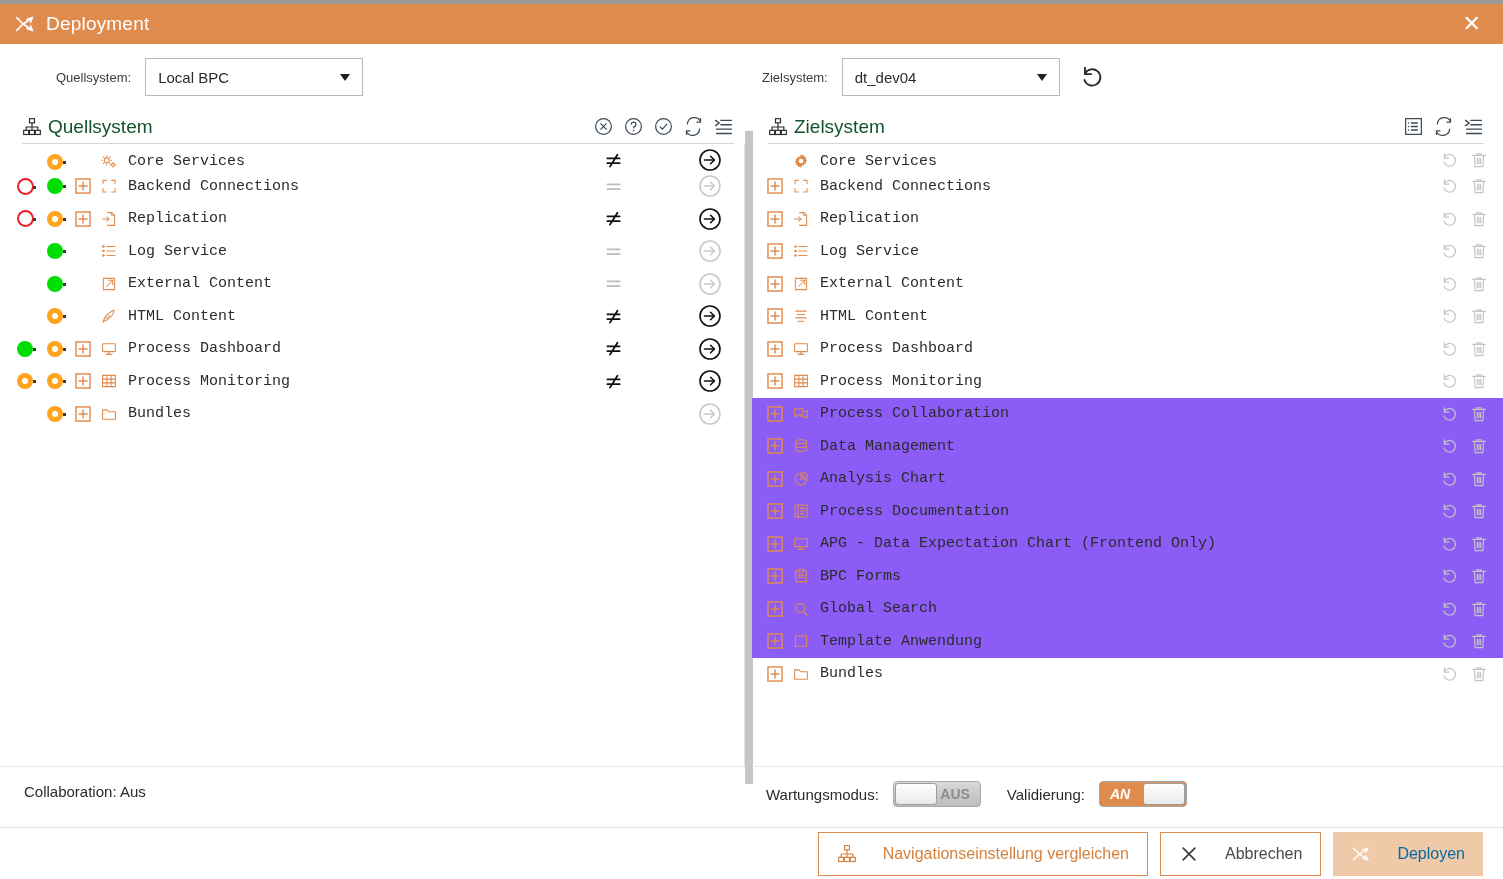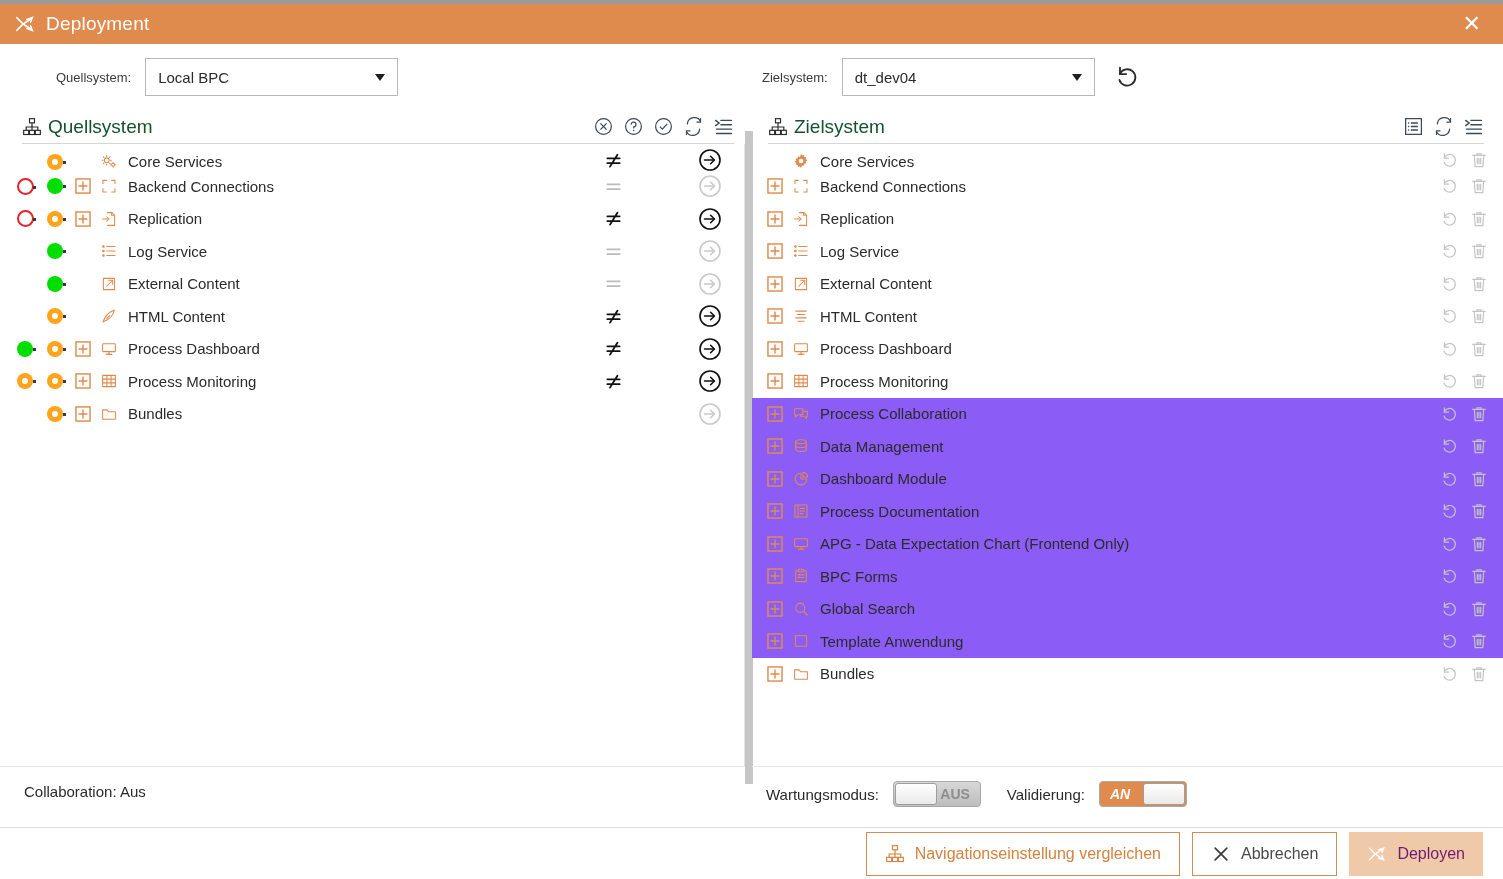--- a/index.html
+++ b/index.html
@@ -34,21 +34,21 @@
   }
 
   
   .selector-row {
     position: absolute; top: 40px; left: 0; right: 0; height: 66px;
     background: #fff;
   }
   .sel-group { position: absolute; display: flex; align-items: center; }
   .sel-label { font-size: 13px; color: #3c3c3c; margin-right: 14px; white-space: nowrap; }
   .combo {
-    width: 253px; height: 38px; border: 1px solid #b8b8b8; background: #fff;
+    width: 218px; height: 38px; border: 1px solid #b8b8b8; background: #fff;
     display: flex; align-items: center; padding: 0 10px 0 12px;
     font-size: 15px; color: #2b2b2b; cursor: pointer;
   }
   .combo .cval { flex: 1; white-space: nowrap; overflow: hidden; }
   .combo .carrow { width: 14px; height: 14px; flex: 0 0 auto; }
   .reset-btn { margin-left: 18px; width: 28px; height: 28px; cursor: pointer; }
 
   
   .panel-header {
     position: absolute; top: 106px; height: 34px;
@@ -69,21 +69,21 @@
     position: absolute; top: 140px; left: 745px; width: 8px; height: 622px;
     background: #f2f2f2;
   }
   .scroll-thumb {
     position: absolute; left: 0; width: 8px; background: #c6c6c6; border-radius: 0;
   }
 
   .row {
     position: relative; height: 32.5px;
     display: flex; align-items: center;
-    font-size: 15px; color: #2b2b2b; white-space: nowrap;
+    font-size: 15px; color: #2b2b2b; white-space: nowrap; font-family: Liberation Mono, monospace;
   }
   .row.selected { background: #8b5cf6; }
 
   
   .dot-col { width: 30px; flex: 0 0 auto; display: flex; align-items: center; justify-content: center; position: relative; }
   .dot { width: 16px; height: 16px; border-radius: 50%; position: relative; }
   .dot.green  { background: #00dd00; }
   .dot.orange { background: #ffa41c; }
   .dot.orange::after {
     content: ""; position: absolute; left: 5px; top: 5px;
@@ -136,26 +136,26 @@
   .switch.off .knob { left: 1px; }
   .switch.on  .knob { right: 1px; }
 
   .button-bar {
     position: absolute; left: 0; right: 0; bottom: 0; height: 52px;
     display: flex; align-items: center; justify-content: flex-end;
     padding-right: 20px; gap: 12px;
     border-top: 1px solid #e2e2e2;
   }
   .btn {
-    height: 44px; display: flex; align-items: center; gap: 10px;
+    height: 44px; display: flex; align-items: center; gap: 26px;
     padding: 0 18px; font-size: 16px; cursor: pointer; background: #fff;
   }
   .btn.outline { border: 1px solid #d98c4f; color: #d4823f; }
   .btn.plain   { border: 1px solid #d98c4f; color: #4a4a4a; }
-  .btn.disabled { border: none; background: #f0c9a8; color: #701a75; cursor: default; }
+  .btn.disabled { border: none; background: #f0c9a8; color: #0369a1; cursor: default; }
   .btn .bicon { width: 20px; height: 20px; flex: 0 0 auto; }
 </style>
 </head>
 <body>
 
 <div id="app">
 
   <div class="titlebar">
     <span class="tb-icon">
       <svg viewBox="0 0 24 24" width="22" height="22" fill="none" stroke="#ffffff" stroke-width="1.7" stroke-linecap="round">
@@ -871,21 +871,21 @@
             <rect x="1.2" y="1.2" width="17.6" height="17.6" fill="none" stroke="#e08b4e" stroke-width="1.8"></rect>
             <path d="M10 5 V15 M5 10 H15" stroke="#e08b4e" stroke-width="1.8" stroke-linecap="round"></path>
           </svg>
         </span>
         <span class="node-icon">
           <svg viewBox="0 0 24 24" width="18" height="18" fill="none" stroke="#e08b4e" stroke-width="1.4" stroke-linecap="round" stroke-linejoin="round">
             <path d="M12 4.2 A7.8 7.8 0 1 0 19.8 12 H12 Z"></path>
             <path d="M14.6 3 A7.5 7.5 0 0 1 21 9.4 L14.6 9.4 Z"></path>
           </svg>
         </span>
-        <span class="node-label">Dashboard Module</span>
+        <span class="node-label">Analysis Chart</span>
         <span class="row-actions">
           <span class="act"><svg viewBox="0 0 24 24" width="20" height="20" fill="none" stroke="#c4c4c4" stroke-width="1.5" stroke-linecap="round">
               <path d="M6.5 9 A7 7 0 1 1 6 14.5"></path>
               <path d="M6.5 4.5 L6.5 9.6 L11.6 9.6"></path>
             </svg></span>
           <span class="act"><svg viewBox="0 0 24 24" width="20" height="20" fill="none" stroke="#c4c4c4" stroke-width="1.4" stroke-linecap="round">
               <path d="M4.5 6.5 H19.5"></path>
               <path d="M9.5 6.5 V4.6 H14.5 V6.5"></path>
               <path d="M6.4 6.5 L7.4 20 H16.6 L17.6 6.5"></path>
               <path d="M10 10 V16.6 M12 10 V16.6 M14 10 V16.6"></path>

